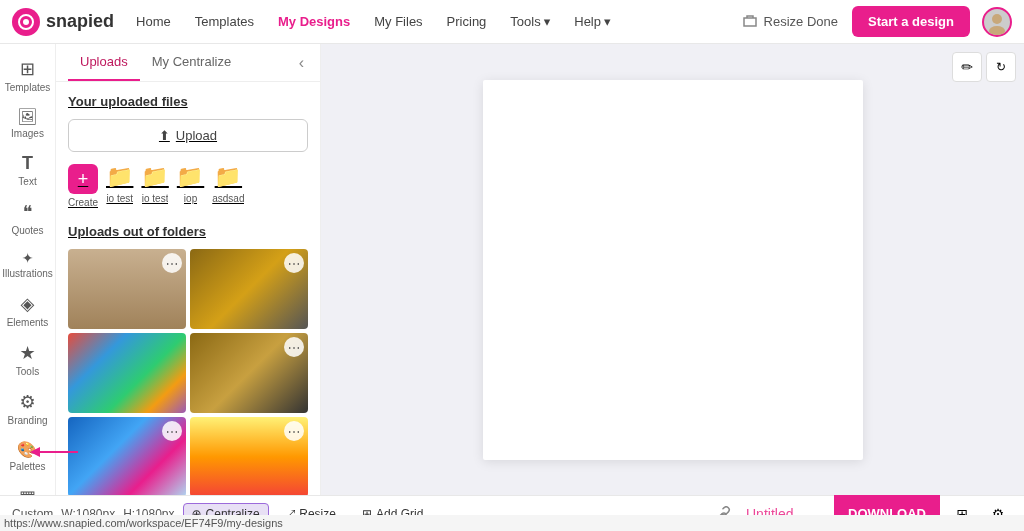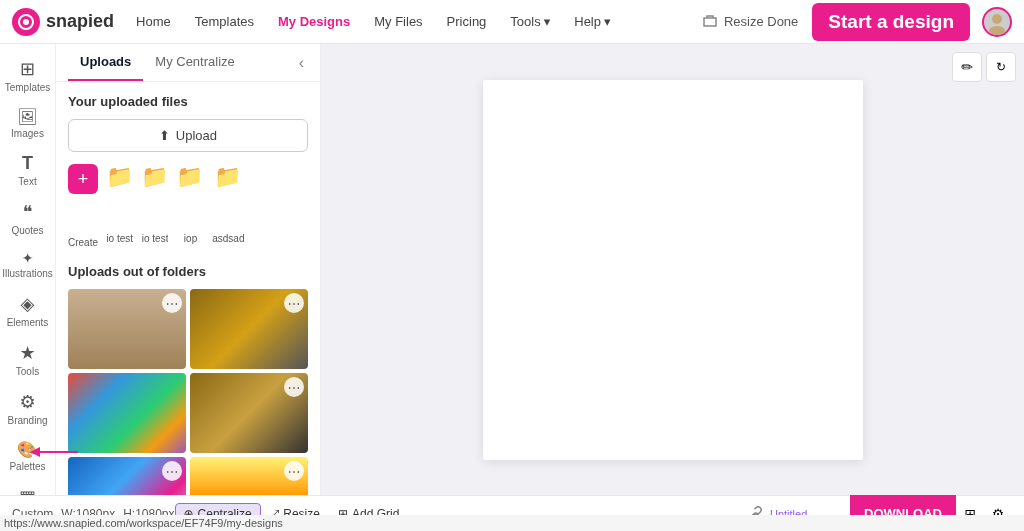--- a/index.html
+++ b/index.html
@@ -12,21 +12,21 @@
       padding: 0 12px; gap: 4px; position: relative; z-index: 10;
     }
     .nav-logo { display: flex; align-items: center; gap: 6px; margin-right: 8px; cursor: pointer; }
     .nav-logo-icon { width: 28px; height: 28px; background: #e91e8c; border-radius: 50%; display: flex; align-items: center; justify-content: center; color: #fff; font-size: 14px; font-weight: bold; }
     .nav-logo-text { font-size: 18px; font-weight: 700; color: #333; }
     .nav-link { padding: 6px 10px; color: #444; font-size: 13px; cursor: pointer; border-radius: 4px; white-space: nowrap; }
     .nav-link.active { color: #e91e8c; font-weight: 600; }
     .nav-link-dropdown { display: flex; align-items: center; gap: 3px; }
     .nav-spacer { flex: 1; }
     .nav-designs-done { display: flex; align-items: center; gap: 6px; color: #555; font-size: 13px; cursor: pointer; padding: 6px 10px; border-radius: 4px; }
-    .btn-start-design { background: #e91e8c; color: #fff; border: none; border-radius: 6px; padding: 8px 16px; font-size: 19px; font-weight: 600; cursor: pointer; white-space: nowrap; }
+    .btn-start-design { background: #e91e8c; color: #fff; border: none; border-radius: 6px; padding: 8px 16px; font-size: 13px; font-weight: 600; cursor: pointer; white-space: nowrap; }
     .avatar { width: 30px; height: 30px; border-radius: 50%; background: #ccc; overflow: hidden; display: flex; align-items: center; justify-content: center; margin-left: 8px; border: 2px solid #e91e8c; }
 
     
     .main-layout { display: flex; height: calc(531px - 44px - 36px); }
 
     
     .icon-sidebar {
       width: 56px; background: #fff; border-right: 1px solid #eee;
       display: flex; flex-direction: column; align-items: center;
       padding-top: 8px; gap: 2px; overflow-y: auto;
@@ -40,64 +40,64 @@
     .icon-sidebar-label { font-size: 10px; color: #666; text-align: center; }
     .icon-sidebar-divider { width: 36px; height: 1px; background: #eee; margin: 2px 0; }
 
     
     .panel {
       width: 265px; background: #fff; border-right: 1px solid #eee;
       display: flex; flex-direction: column;
     }
     .panel-tabs { display: flex; border-bottom: 1px solid #eee; padding: 0 12px; }
     .panel-tab { padding: 10px 12px; font-size: 13px; cursor: pointer; color: #666; border-bottom: 2px solid transparent; }
-    .panel-tab.active { color: #0f172a; border-bottom: 2px solid #e91e8c; font-weight: 700; }
+    .panel-tab.active { color: #be185d; border-bottom: 2px solid #e91e8c; font-weight: 400; }
     .panel-collapse { margin-left: auto; display: flex; align-items: center; padding: 0 4px; cursor: pointer; color: #888; font-size: 16px; }
-    .panel-content { flex: 1; overflow-y: auto; padding: 12px; }
+    .panel-content { flex: 1; overflow-y: auto; padding: 12px; text-decoration: underline; }
 
     .section-title { font-size: 13px; font-weight: 600; color: #333; margin-bottom: 10px; }
     .upload-btn {
       display: flex; align-items: center; justify-content: center; gap: 6px;
       border: 1.5px solid #ccc; border-radius: 6px; padding: 8px;
       cursor: pointer; color: #444; font-size: 13px; width: 100%; margin-bottom: 12px;
     }
 
     
     .folder-grid { display: flex; flex-wrap: wrap; gap: 8px; margin-bottom: 16px; }
     .folder-item { display: flex; flex-direction: column; align-items: center; gap: 3px; cursor: pointer; }
     .folder-icon { font-size: 22px; color: #888; }
     .folder-create-icon { width: 30px; height: 30px; background: #e91e8c; border-radius: 6px; display: flex; align-items: center; justify-content: center; color: #fff; font-size: 18px; }
-    .folder-label { font-size: 10px; color: #555; text-align: center; max-width: 42px; overflow: hidden; text-overflow: ellipsis; white-space: nowrap; margin-top: 40px; }
+    .folder-label { font-size: 10px; color: #555; text-align: center; max-width: 42px; overflow: hidden; text-overflow: ellipsis; white-space: nowrap; }
 
     
     .images-grid { display: grid; grid-template-columns: 1fr 1fr; gap: 4px; }
     .image-item { position: relative; border-radius: 4px; overflow: hidden; cursor: pointer; }
 
     
     .canvas-area {
       flex: 1; background: #f0f0f5; display: flex; align-items: center; justify-content: center;
       position: relative;
     }
     .canvas-tools { position: absolute; top: 8px; right: 8px; display: flex; gap: 4px; }
     .canvas-tool-btn { width: 30px; height: 30px; background: #fff; border: 1px solid #ddd; border-radius: 4px; display: flex; align-items: center; justify-content: center; cursor: pointer; font-size: 14px; }
     .canvas-white { width: 380px; height: 380px; background: #fff; box-shadow: 0 2px 12px rgba(0,0,0,0.1); border-radius: 2px; }
 
     
     .bottom-bar {
       height: 36px; background: #fff; border-top: 1px solid #e8e8e8;
-      display: flex; align-items: center; padding: 0 12px; gap: 0;
+      display: flex; align-items: center; padding: 0 12px; gap: 8px;
     }
     .bottom-info { font-size: 12px; color: #555; display: flex; align-items: center; gap: 8px; }
     .bottom-centralize { display: flex; align-items: center; gap: 4px; background: #f0f0f5; border-radius: 4px; padding: 3px 8px; cursor: pointer; font-size: 12px; color: #333; border: 1px solid #ddd; }
     .bottom-centralize.active { background: #e8e0f5; border-color: #9c6adb; }
     .bottom-btn { display: flex; align-items: center; gap: 4px; padding: 3px 8px; border-radius: 4px; cursor: pointer; font-size: 12px; color: #333; border: 1px solid transparent; }
     .bottom-spacer { flex: 1; }
     .download-btn { background: #e91e8c; color: #fff; border: none; border-radius: 4px; padding: 23px 14px; font-size: 13px; font-weight: 600; cursor: pointer; }
     .bottom-icon-btn { width: 28px; height: 28px; display: flex; align-items: center; justify-content: center; cursor: pointer; border-radius: 4px; font-size: 14px; }
-    .untitled-input { border: none; outline: none; font-size: 11px; color: #8b5cf6; background: transparent; width: 80px; }
+    .untitled-input { border: none; outline: none; font-size: 14px; color: #ec4899; background: transparent; width: 80px; }
 
     
     .url-bar { position: fixed; bottom: 0; left: 0; right: 0; height: 16px; background: #f5f5f5; font-size: 11px; color: #555; padding: 0 4px; display: flex; align-items: center; margin-top: 36px; }
 
     
     ::-webkit-scrollbar { width: 4px; }
     ::-webkit-scrollbar-thumb { background: #ccc; border-radius: 2px; }
 
     .more-dots-visible { position: absolute; top: 4px; right: 4px; background: rgba(255,255,255,0.85); border-radius: 50%; width: 20px; height: 20px; display: flex; align-items: center; justify-content: center; font-size: 13px; cursor: pointer; color: #444; }
   </style>

